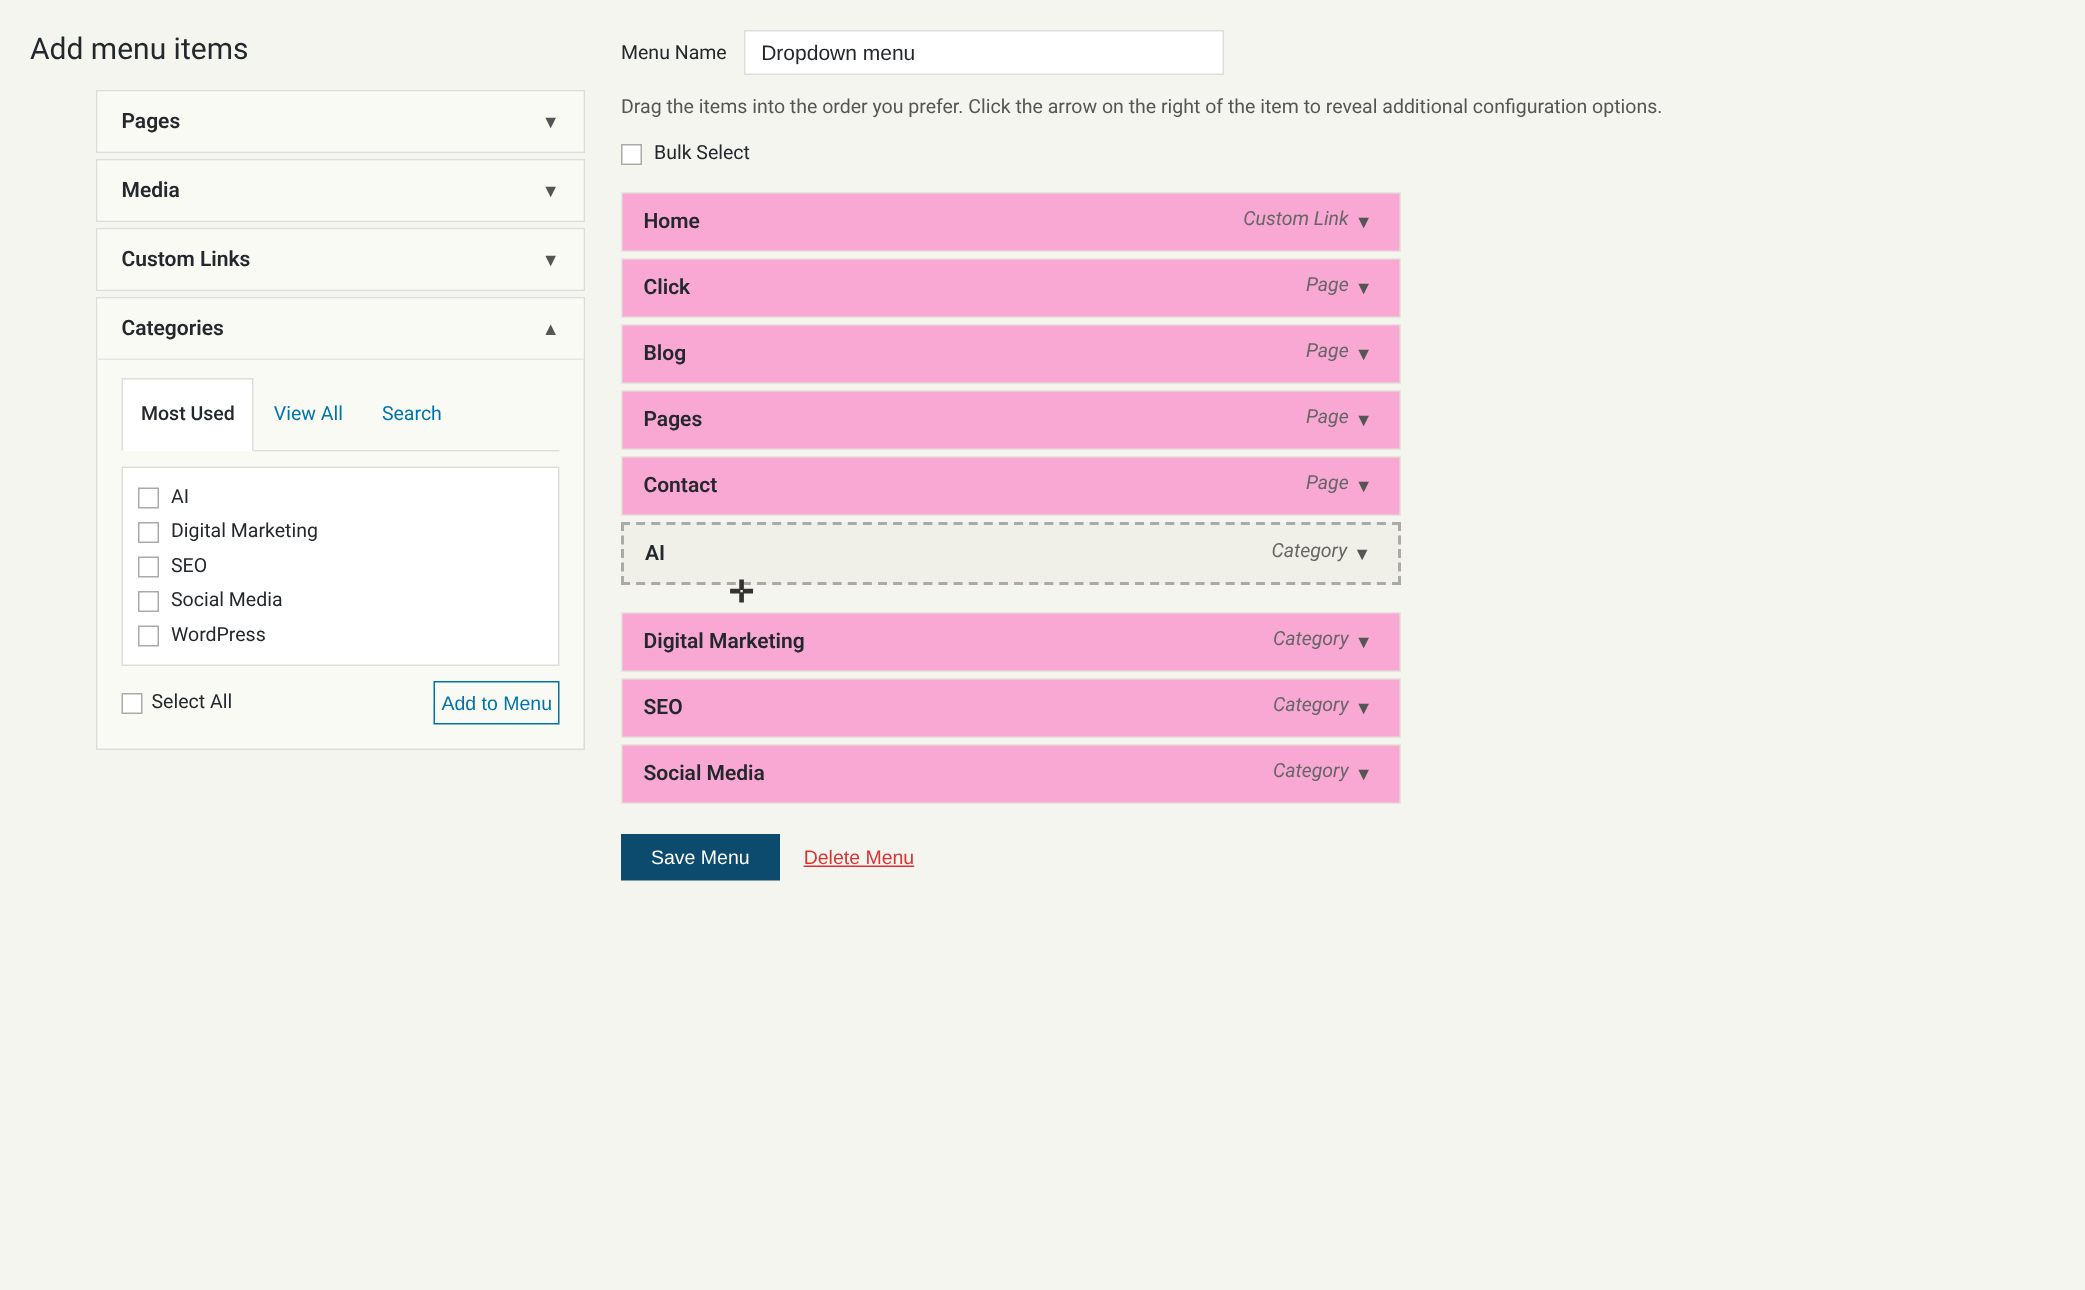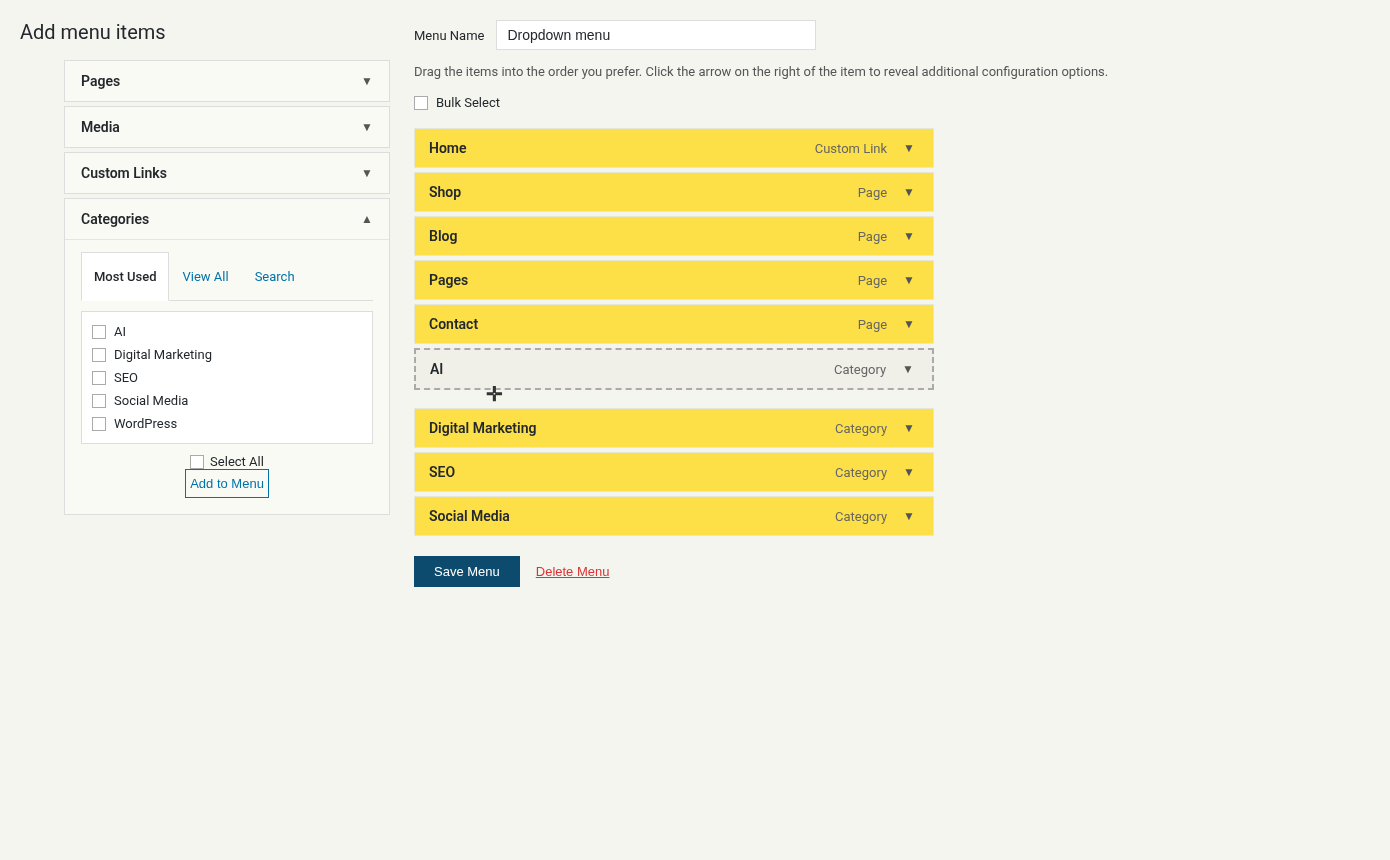--- a/index.html
+++ b/index.html
@@ -110,21 +110,20 @@
       font-size: 13px;
       color: #23282d;
       cursor: pointer;
     }
 
     .footer-row {
       display: flex;
       align-items: center;
       justify-content: space-between;
       margin-top: 8px;
-      flex-direction: column;
     }
     .select-all-row {
       display: flex;
       align-items: center;
       gap: 6px;
     }
     .select-all-label {
       font-size: 13px;
       color: #23282d;
     }
@@ -188,41 +187,41 @@
 
     
     .menu-items {
       display: flex;
       flex-direction: column;
       gap: 4px;
       max-width: 520px;
       margin-bottom: 20px;
     }
     .menu-item {
-      background: #fde047;
+      background: #f9a8d4;
       border: 1px solid #e5e5d8;
       display: flex;
       align-items: center;
       justify-content: space-between;
       padding: 10px 14px;
       cursor: move;
     }
     .menu-item.dragging {
       border: 2px dashed #aaa;
       background: #f0f0e8;
     }
     .menu-item-left {
       font-size: 14px;
       font-weight: 600;
       color: #23282d;
     }
     .menu-item-right {
       display: flex;
-      align-items: center;
-      gap: 12px;
+      gap: 0;
+      font-style: italic;
     }
     .menu-item-type {
       font-size: 13px;
       color: #666;
     }
     .menu-item-arrow {
       font-size: 12px;
       color: #555;
       cursor: pointer;
       padding: 2px 4px;
@@ -347,21 +346,21 @@
 
       <div class="menu-item">
         <span class="menu-item-left">Home</span>
         <div class="menu-item-right">
           <span class="menu-item-type">Custom Link</span>
           <span class="menu-item-arrow">▼</span>
         </div>
       </div>
 
       <div class="menu-item">
-        <span class="menu-item-left">Shop</span>
+        <span class="menu-item-left">Click</span>
         <div class="menu-item-right">
           <span class="menu-item-type">Page</span>
           <span class="menu-item-arrow">▼</span>
         </div>
       </div>
 
       <div class="menu-item">
         <span class="menu-item-left">Blog</span>
         <div class="menu-item-right">
           <span class="menu-item-type">Page</span>

